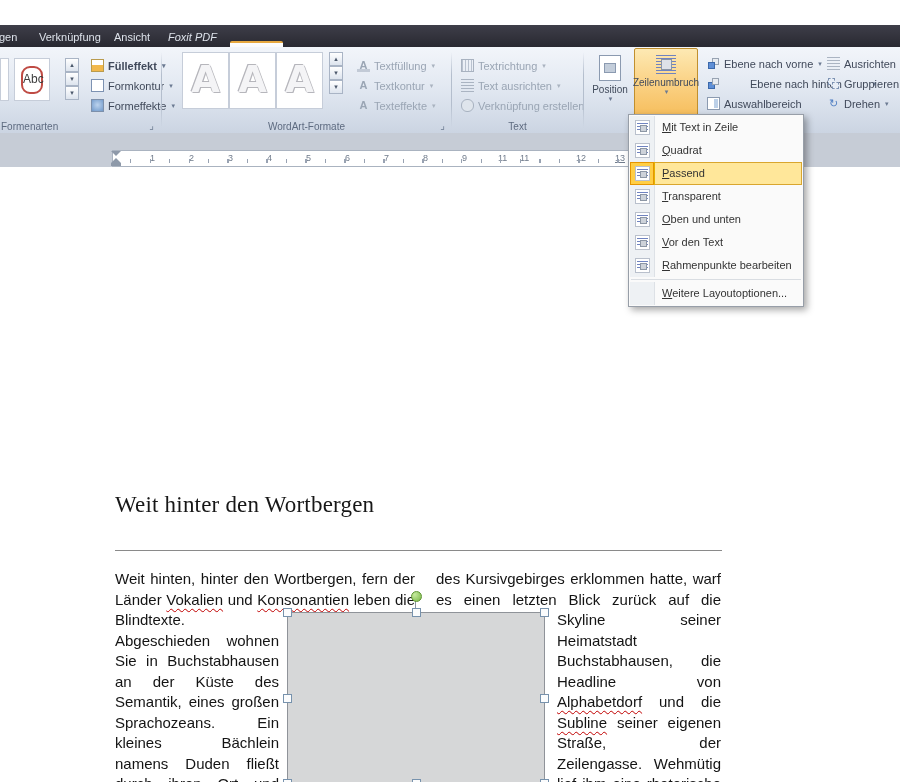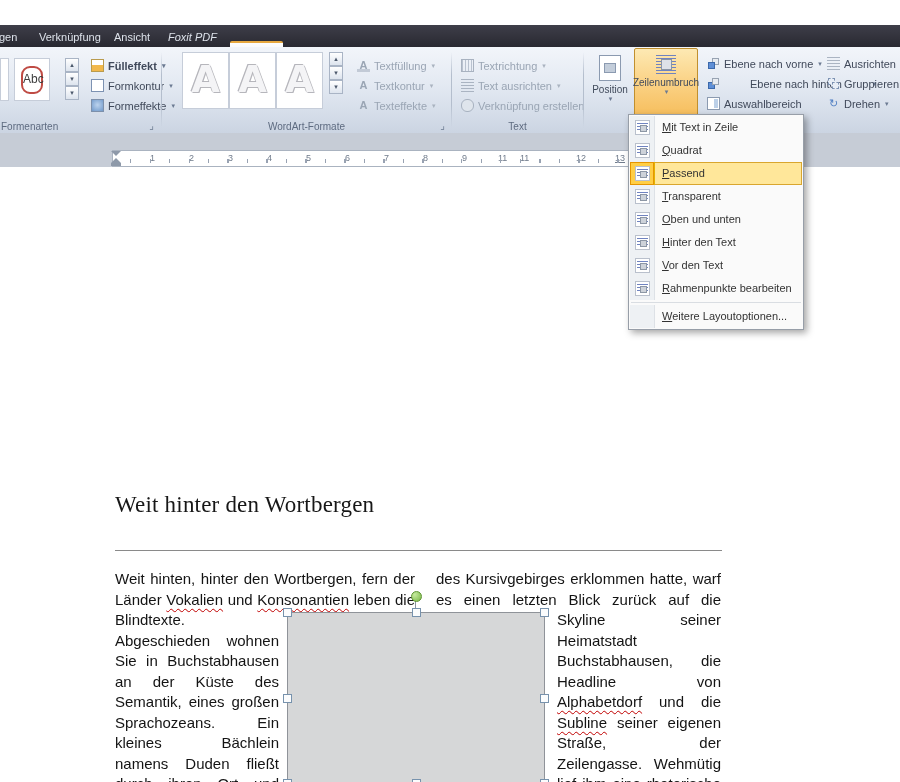--- a/index.html
+++ b/index.html
@@ -338,26 +338,20 @@
     <div class="mi">
       <span class="mic">
           <span class="wi"></span>
         </span>
       <span class="mil">Oben und unten</span>
     </div>
     <div class="mi">
       <span class="mic">
           <span class="wi"></span>
         </span>
-      <span class="mil">Hinter den Text</span>
-    </div>
-    <div class="mi">
-      <span class="mic">
-          <span class="wi"></span>
-        </span>
       <span class="mil">Vor den Text</span>
     </div>
     <div class="mi">
       <span class="mic">
           <span class="wi"></span>
         </span>
       <span class="mil">Rahmenpunkte bearbeiten</span>
     </div>
     <div class="msep"></div>
     <div class="mi">

